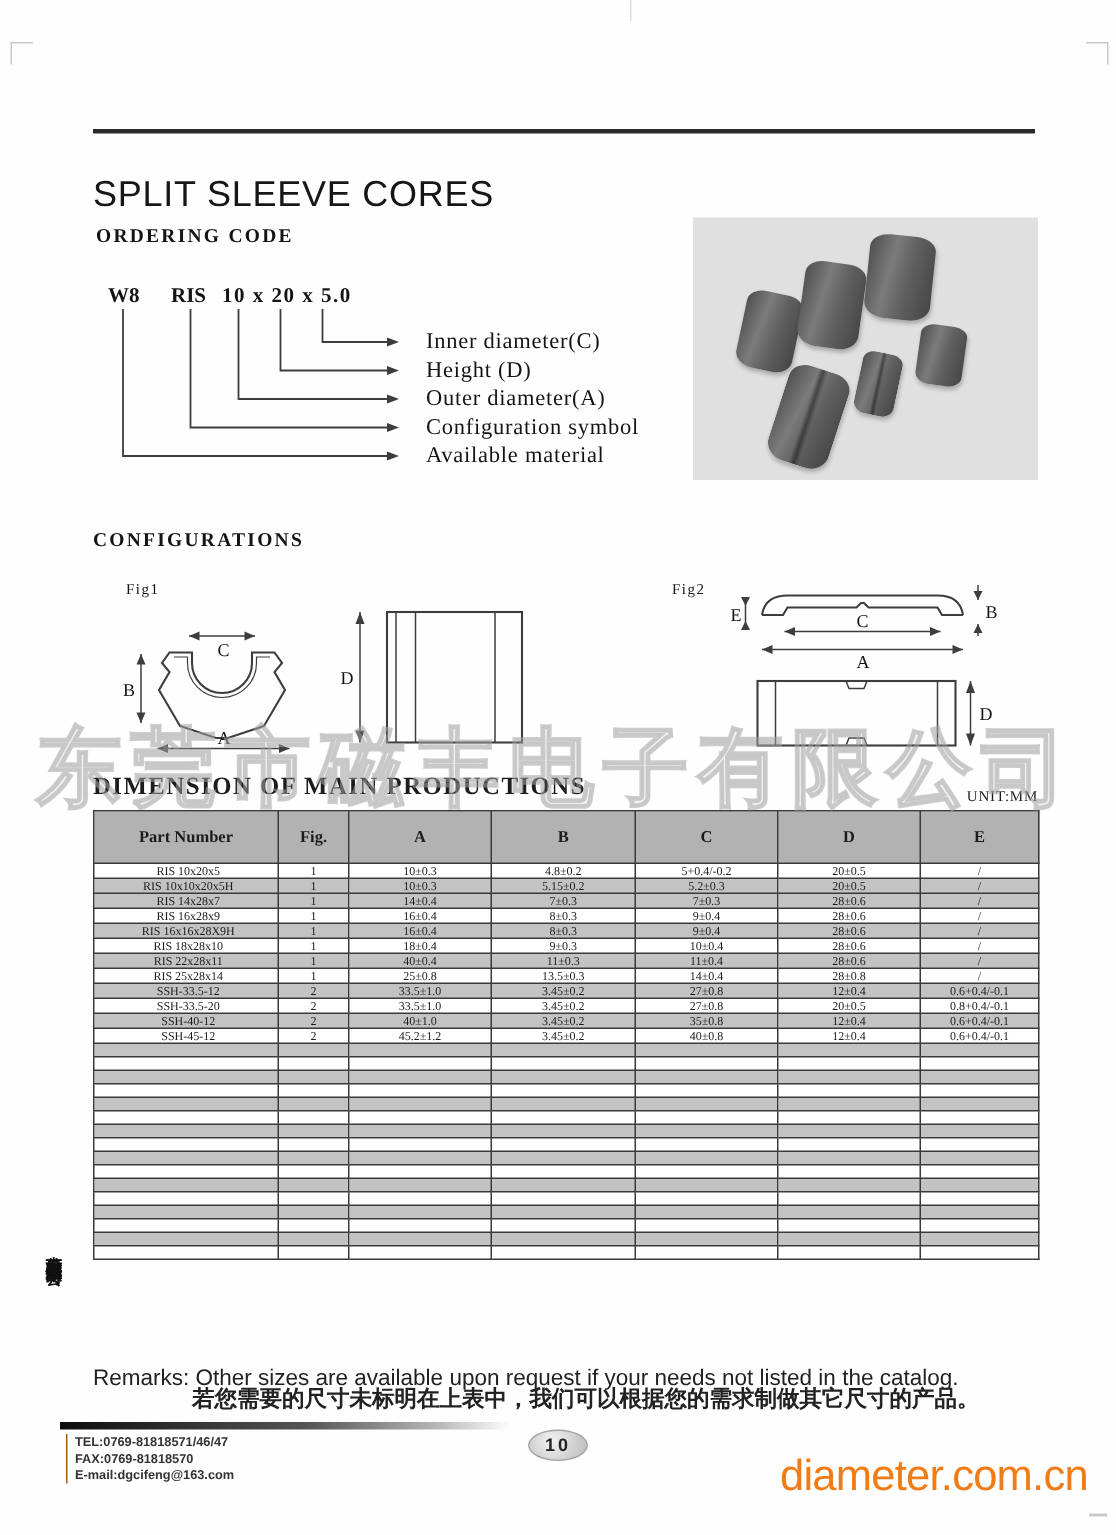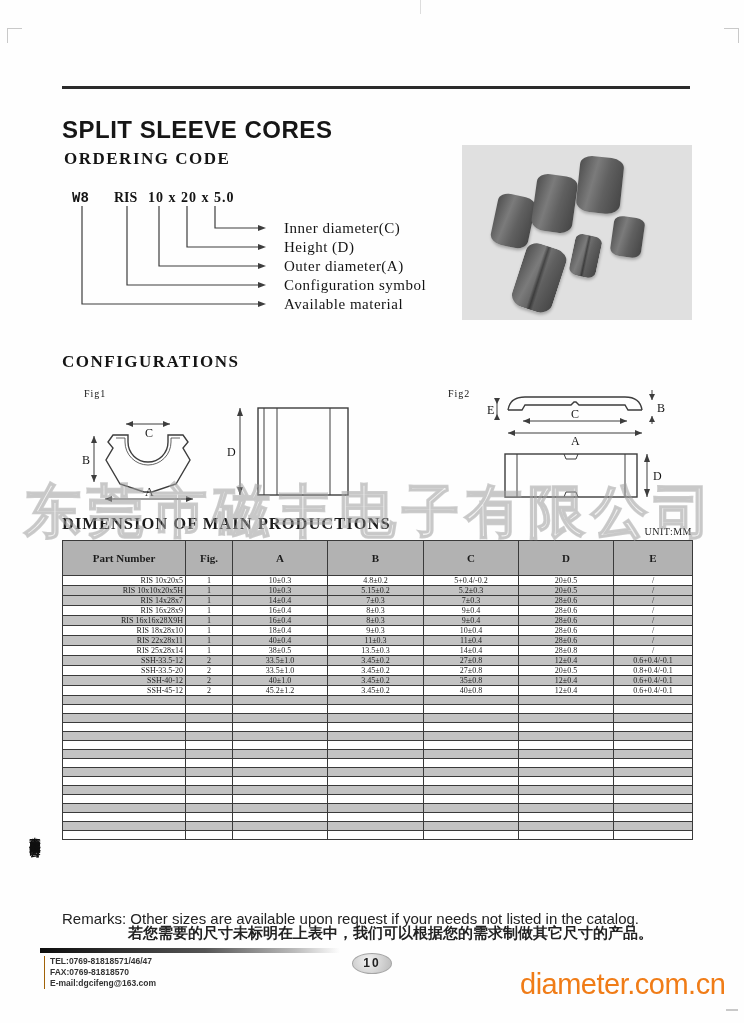--- a/index.html
+++ b/index.html
@@ -9,28 +9,28 @@
   
   .mark{position:absolute;border-color:#c9c9c9;}
   #mark-tl{left:7px;top:28px;width:14px;height:14px;border-left:1px solid #c9c9c9;border-top:1px solid #c9c9c9;}
   #mark-tr{right:5px;top:28px;width:14px;height:14px;border-right:1px solid #c9c9c9;border-top:1px solid #c9c9c9;}
   #mark-tc{left:420px;top:0;width:1px;height:14px;background:#ddd;}
   #mark-br{right:6px;bottom:12px;width:12px;height:2px;background:#c9c9c9;}
 
   #top-rule{position:absolute;left:62px;top:86px;width:628px;height:3px;background:#2b2b2b;}
 
   #main-title{position:absolute;left:62px;top:100px;font-family:"Liberation Sans",sans-serif;
-              font-weight:bold;font-size:24px;letter-spacing:.5px;color:#161616;}
-  .section-head{position:absolute;font-weight:bold;font-size:17px;letter-spacing:1.5px;color:#141414;}
+              font-weight:normal;font-size:24px;letter-spacing:.5px;color:#161616;}
+  .section-head{position:absolute;font-weight:bold;font-size:13px;letter-spacing:1.5px;color:#141414;}
   #ordering-head{left:64px;top:149px;}
   #config-head{left:62px;top:352px;}
 
   
   .code-part{position:absolute;top:190px;font-weight:bold;font-size:14px;color:#141414;}
-  #code-material{left:72px;font-family:Liberation Mono, monospace;} #code-symbol{left:114px;} #code-size{left:148px;letter-spacing:1px;}
+  #code-material{left:72px;} #code-symbol{left:114px;} #code-size{left:148px;letter-spacing:1px;}
   #order-svg{position:absolute;left:62px;top:206px;}
   .order-label{position:absolute;left:284px;font-size:15px;letter-spacing:.5px;color:#141414;height:14px;line-height:14px;}
 
   
   #photo-box{position:absolute;left:462px;top:145px;width:230px;height:175px;background:#e0e0e0;}
   .core{position:absolute;border-radius:30% 30% 32% 32%/16% 16% 18% 18%;
         background:linear-gradient(100deg,#4e4e4e,#7b7b7b 35%,#606060 60%,#454545);
         box-shadow:1px 2px 3px rgba(0,0,0,.25);}
   .core.groove{background:
         linear-gradient(90deg,rgba(0,0,0,0) 42%,rgba(0,0,0,.4) 50%,rgba(0,0,0,0) 58%),
@@ -55,21 +55,21 @@
 
   
   #dim-head{position:absolute;left:62px;top:514px;font-weight:bold;font-size:16.5px;letter-spacing:1px;}
   #unit-label{position:absolute;right:52px;top:526px;font-size:10px;letter-spacing:.5px;}
   #dim-table{position:absolute;left:62px;top:540px;width:630px;border-collapse:collapse;
              table-layout:fixed;font-family:"Liberation Serif",serif;}
   #dim-table th{border:1.6px solid #3a3a3a;background:#b2b2b2;height:32px;
                 font-size:11px;font-weight:bold;color:#1c1c1c;}
   #dim-table td{border:1.6px solid #3a3a3a;height:8px;padding:0 2px;font-size:8px;
                 text-align:center;color:#1c1c1c;line-height:9px;overflow:hidden;white-space:nowrap;}
-  #dim-table td.pn{text-align:right;padding-left:5px;margin-top:16px;}
+  #dim-table td.pn{text-align:center;padding-left:5px;margin-top:16px;}
   #dim-table tr.gray td{background:#c3c3c3;}
   #dim-table tr.white td{background:#fff;}
 
   
   #remarks{position:absolute;left:62px;top:912px;font-family:"Liberation Sans",sans-serif;
            font-size:15px;color:#222;line-height:14px;}
   #remarks .cn{margin-left:66px;font-weight:bold;}
 
   
   #footer-bar{position:absolute;left:40px;top:948px;width:300px;height:5px;
@@ -291,21 +291,21 @@
           <td>1</td>
           <td>40±0.4</td>
           <td>11±0.3</td>
           <td>11±0.4</td>
           <td>28±0.6</td>
           <td>/</td>
         </tr>
         <tr class="white">
           <td class="pn">RIS 25x28x14</td>
           <td>1</td>
-          <td>38±0.5</td>
+          <td>25±0.8</td>
           <td>13.5±0.3</td>
           <td>14±0.4</td>
           <td>28±0.8</td>
           <td>/</td>
         </tr>
         <tr class="gray">
           <td class="pn">SSH-33.5-12</td>
           <td>2</td>
           <td>33.5±1.0</td>
           <td>3.45±0.2</td>

